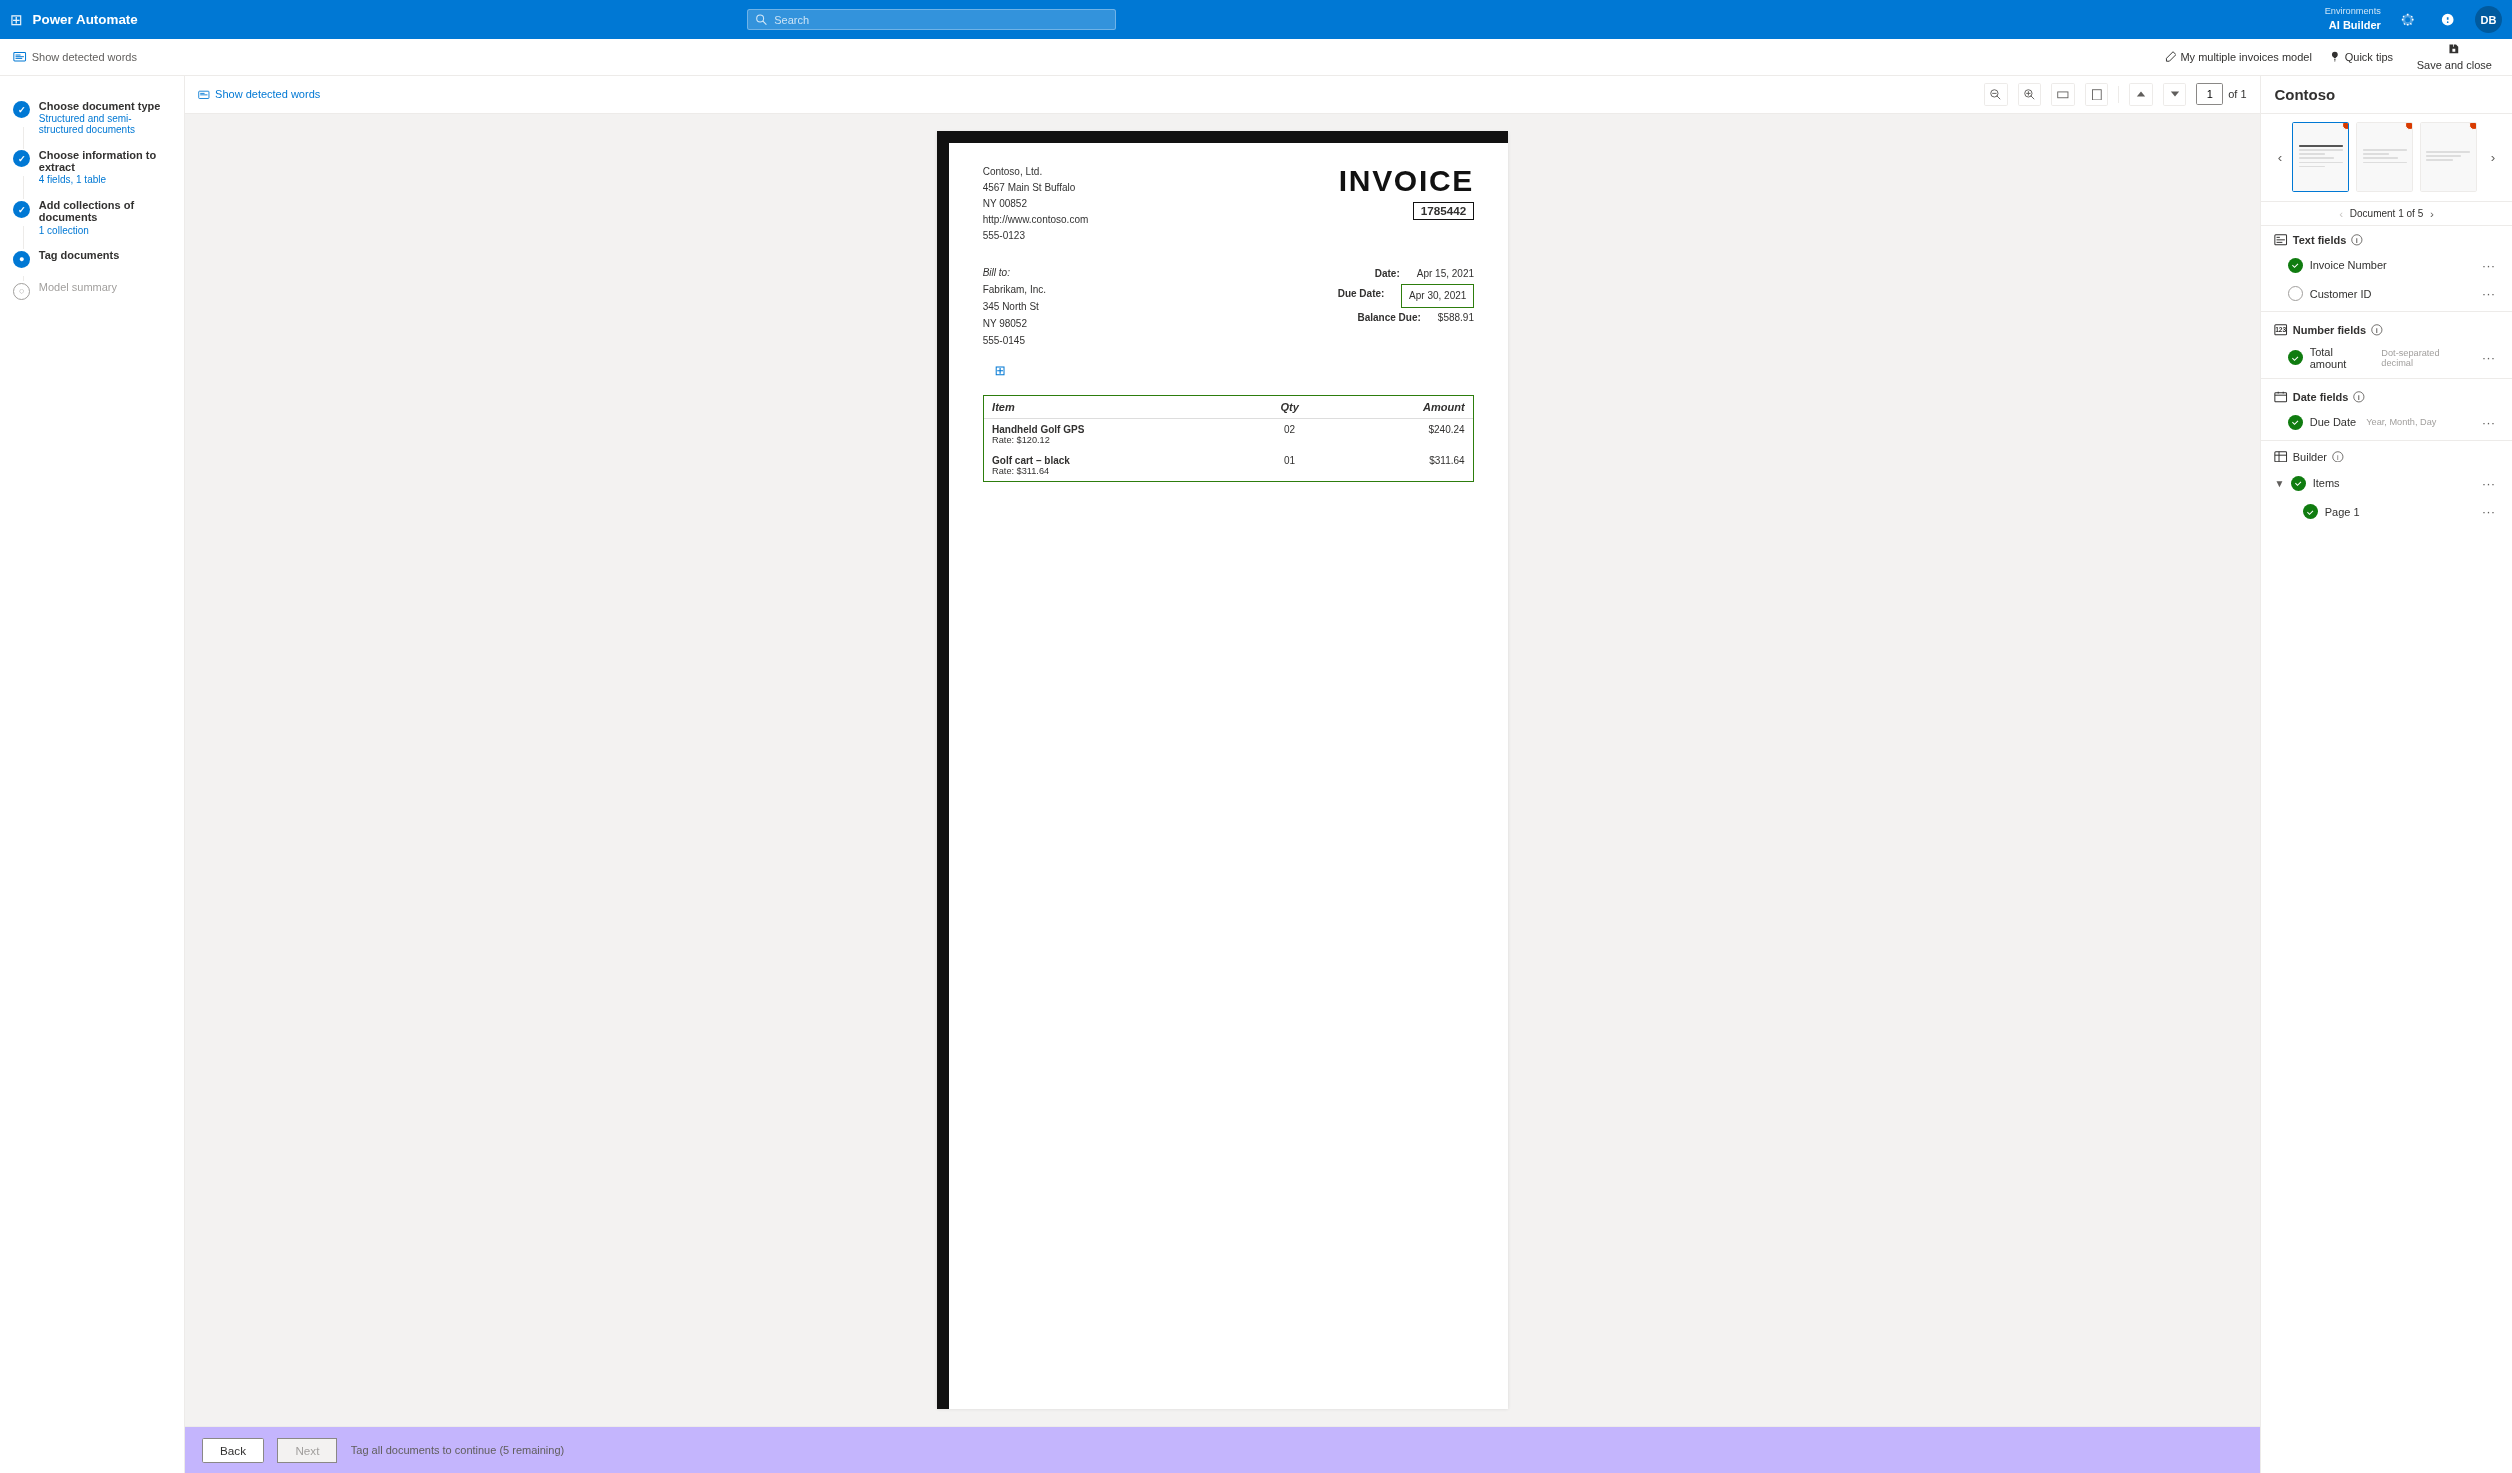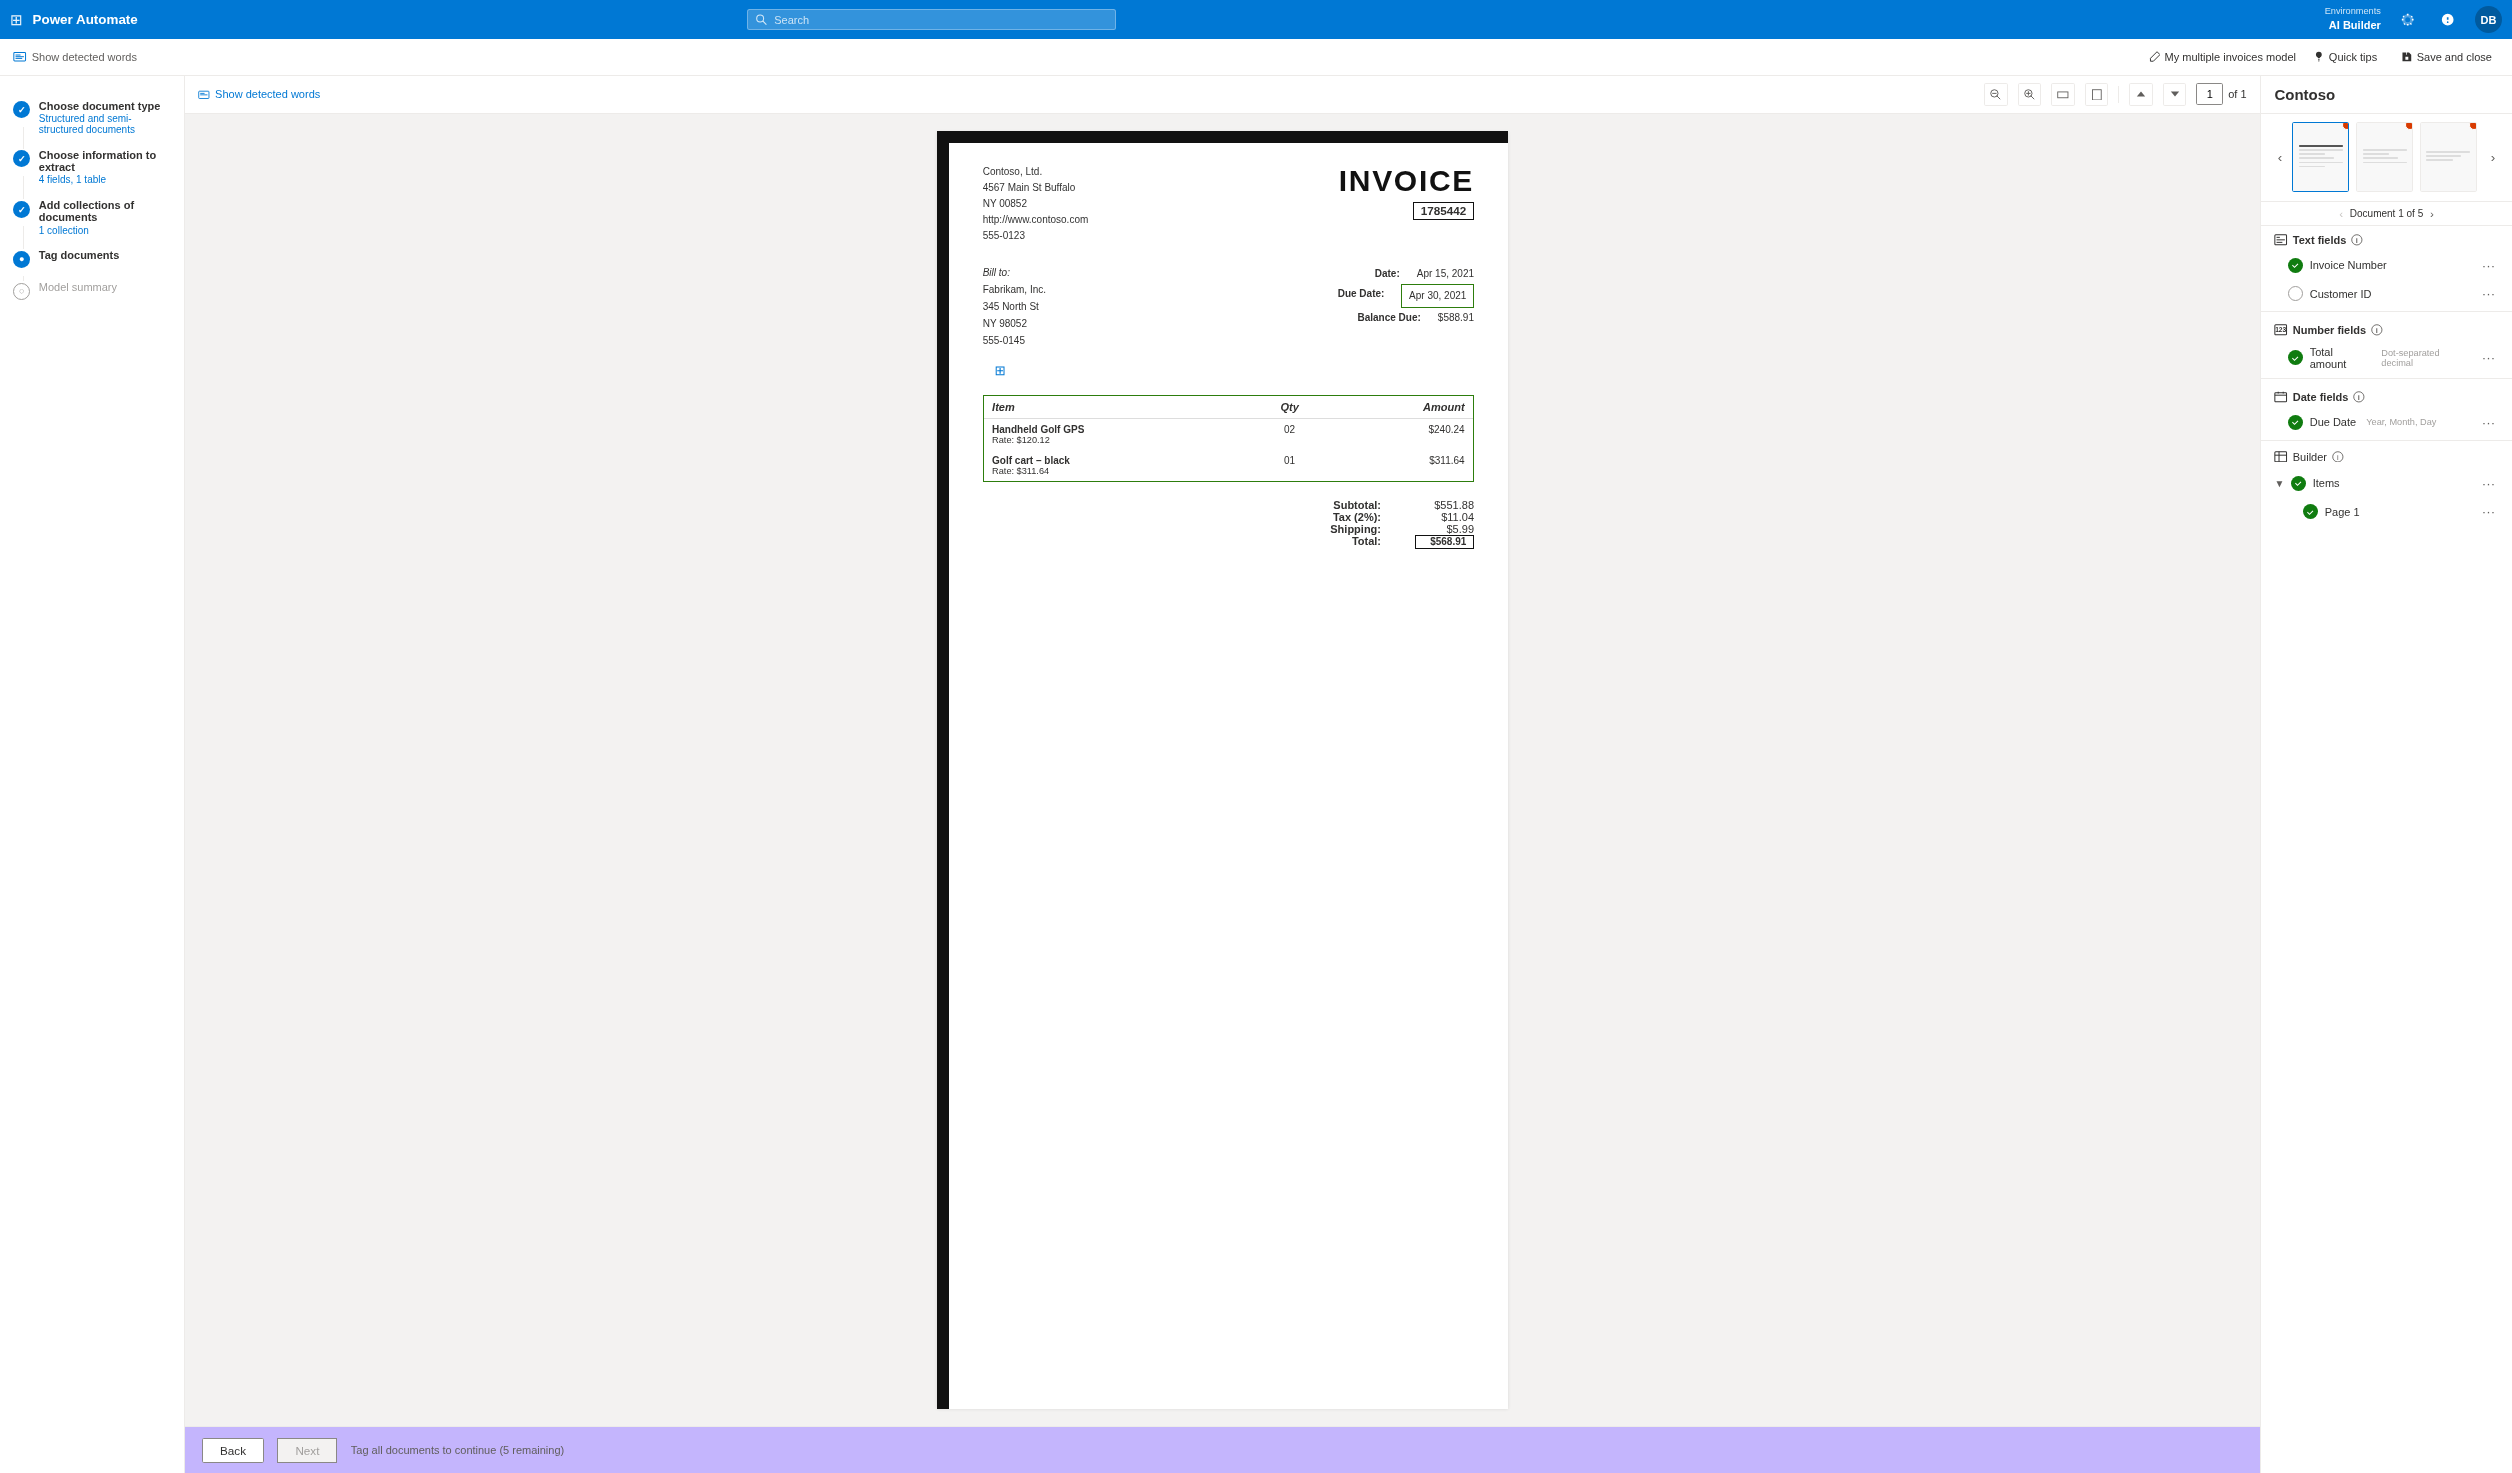--- a/index.html
+++ b/index.html
@@ -47,21 +47,21 @@
       padding: 0 13.4px;
       gap: 13.4px;
       flex-shrink: 0;
     }
     .sub-nav .nav-left { display: flex; align-items: center; gap: 5px; color: #605e5c; font-size: 11px; cursor: pointer; }
     .sub-nav .nav-left svg { color: #0078d4; }
     .sub-nav .nav-right { margin-left: auto; display: flex; align-items: center; gap: 17px; font-size: 11px; }
     .sub-nav .nav-right .link-btn { display: flex; align-items: center; gap: 4.2px; color: #323130; cursor: pointer; text-decoration: none; }
     .sub-nav .nav-right .save-close {
       display: flex; align-items: center; gap: 4.2px; color: #323130; cursor: pointer;
-      font-size: 11px; padding: 3.4px 6.7px;
+      font-size: 11px; padding: 3.4px 6.7px; flex-direction: column;
     }
 
     
     .main-layout { display: flex; flex: 1; overflow: hidden; }
 
     
     .left-sidebar {
       width: 185px;
       background: white;
       border-right: 0.8px solid #edebe9;
@@ -508,38 +508,20 @@
                   <div class="item-name">Golf cart – black</div>
                   <div class="item-rate">Rate: $311.64</div>
                 </td>
                 <td class="text-right" style="text-align:center;">01</td>
                 <td class="text-right">$311.64</td>
               </tr>
             </tbody>
           </table>
         </div>
 
-        <div style="clear:both; margin-top:17px; margin-left:11.7px; display:flex; flex-direction:column; align-items:flex-end;">
-          <div class="totals-row">
-            <span class="t-label">Subtotal:</span>
-            <span class="t-val">$551.88</span>
-          </div>
-          <div class="totals-row">
-            <span class="t-label">Tax (2%):</span>
-            <span class="t-val">$11.04</span>
-          </div>
-          <div class="totals-row">
-            <span class="t-label">Shipping:</span>
-            <span class="t-val">$5.99</span>
-          </div>
-          <div class="totals-row">
-            <span class="t-label">Total:</span>
-            <span class="total-box t-val">$568.91</span>
-          </div>
-        </div>
       </div>
     </div>
 
     <div class="bottom-bar">
       <button class="btn-back">Back</button>
       <button class="btn-next">Next</button>
       <span class="status-text">Tag all documents to continue (5 remaining)</span>
     </div>
   </div>
 

